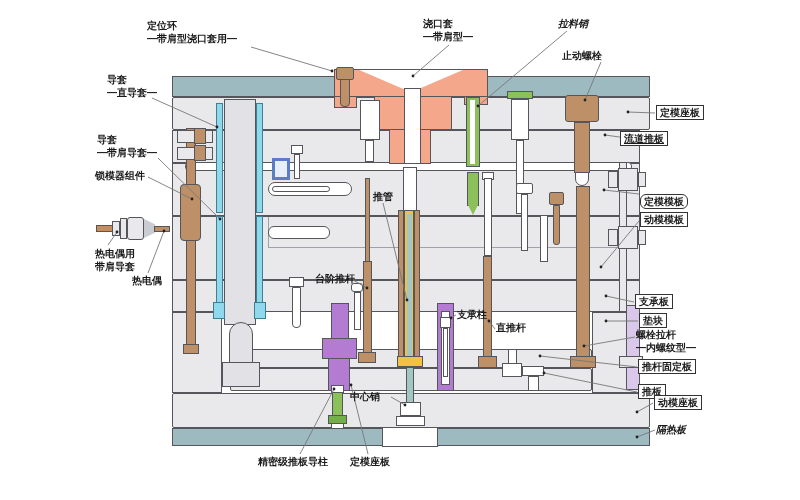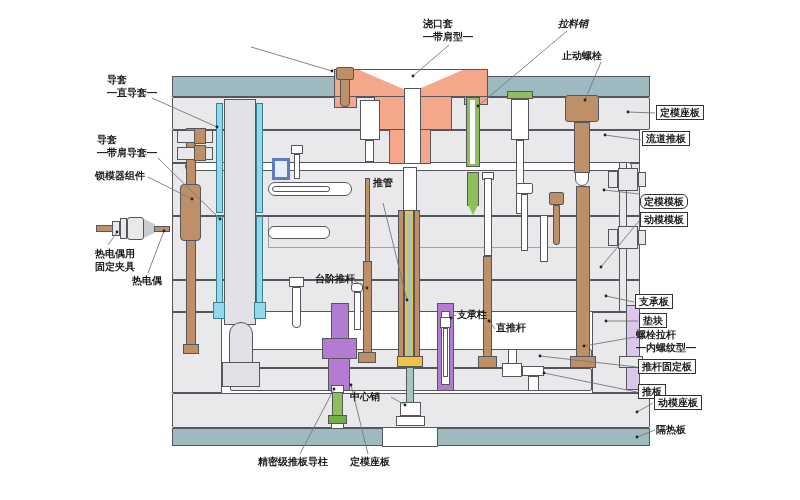--- a/index.html
+++ b/index.html
@@ -231,39 +231,43 @@
       </div>
       <div class="lbl" style="left: 97px; top: 133px;">
         <div>导套</div>
         <div>—带肩导套—</div>
       </div>
       <div class="lbl" style="left: 95px; top: 169px;">
         <div>锁模器组件</div>
       </div>
       <div class="lbl" style="left: 95px; top: 247px;">
         <div>热电偶用</div>
-        <div>固定夹具</div>
+        <div>带肩导套</div>
       </div>
       <div class="lbl" style="left: 132px; top: 274px;">
         <div>热电偶</div>
+      </div>
+      <div class="lbl" style="left: 147px; top: 19px;">
+        <div>定位环</div>
+        <div>—带肩型浇口套用—</div>
       </div>
       <div class="lbl" style="left: 423px; top: 17px;">
         <div>浇口套</div>
         <div>—带肩型—</div>
       </div>
       <div class="lbl" style="left: 558px; top: 17px; font-style: italic;">
         <div>拉料销</div>
       </div>
       <div class="lbl" style="left: 562px; top: 49px;">
         <div>止动螺栓</div>
       </div>
       <div class="lbl boxed" style="left: 656px; top: 105px;">
         <div>定模座板</div>
       </div>
-      <div class="lbl boxed" style="left: 642px; top: 131px;">
+      <div class="lbl boxed" style="left: 620px; top: 131px; text-decoration: underline;">
         <div>流道推板</div>
       </div>
       <div class="lbl boxed" style="left: 640px; top: 194px; border-radius: 6px;">
         <div>定模模板</div>
       </div>
       <div class="lbl boxed" style="left: 640px; top: 212px;">
         <div>动模模板</div>
       </div>
       <div class="lbl boxed" style="left: 635px; top: 294px;">
         <div>支承板</div>
@@ -277,24 +281,24 @@
       </div>
       <div class="lbl boxed" style="left: 638px; top: 359px;">
         <div>推杆固定板</div>
       </div>
       <div class="lbl boxed" style="left: 638px; top: 384px;">
         <div>推板</div>
       </div>
       <div class="lbl boxed" style="left: 654px; top: 395px;">
         <div>动模座板</div>
       </div>
-      <div class="lbl" style="left: 656px; top: 423px;">
+      <div class="lbl" style="left: 656px; top: 423px; font-style: italic;">
         <div>隔热板</div>
       </div>
-      <div class="lbl" style="left: 373px; top: 176px;">
+      <div class="lbl" style="left: 373px; top: 190px;">
         <div>推管</div>
       </div>
       <div class="lbl" style="left: 315px; top: 272px;">
         <div>台阶推杆</div>
       </div>
       <div class="lbl" style="left: 457px; top: 308px;">
         <div>支承柱</div>
       </div>
       <div class="lbl" style="left: 496px; top: 321px;">
         <div>直推杆</div>

